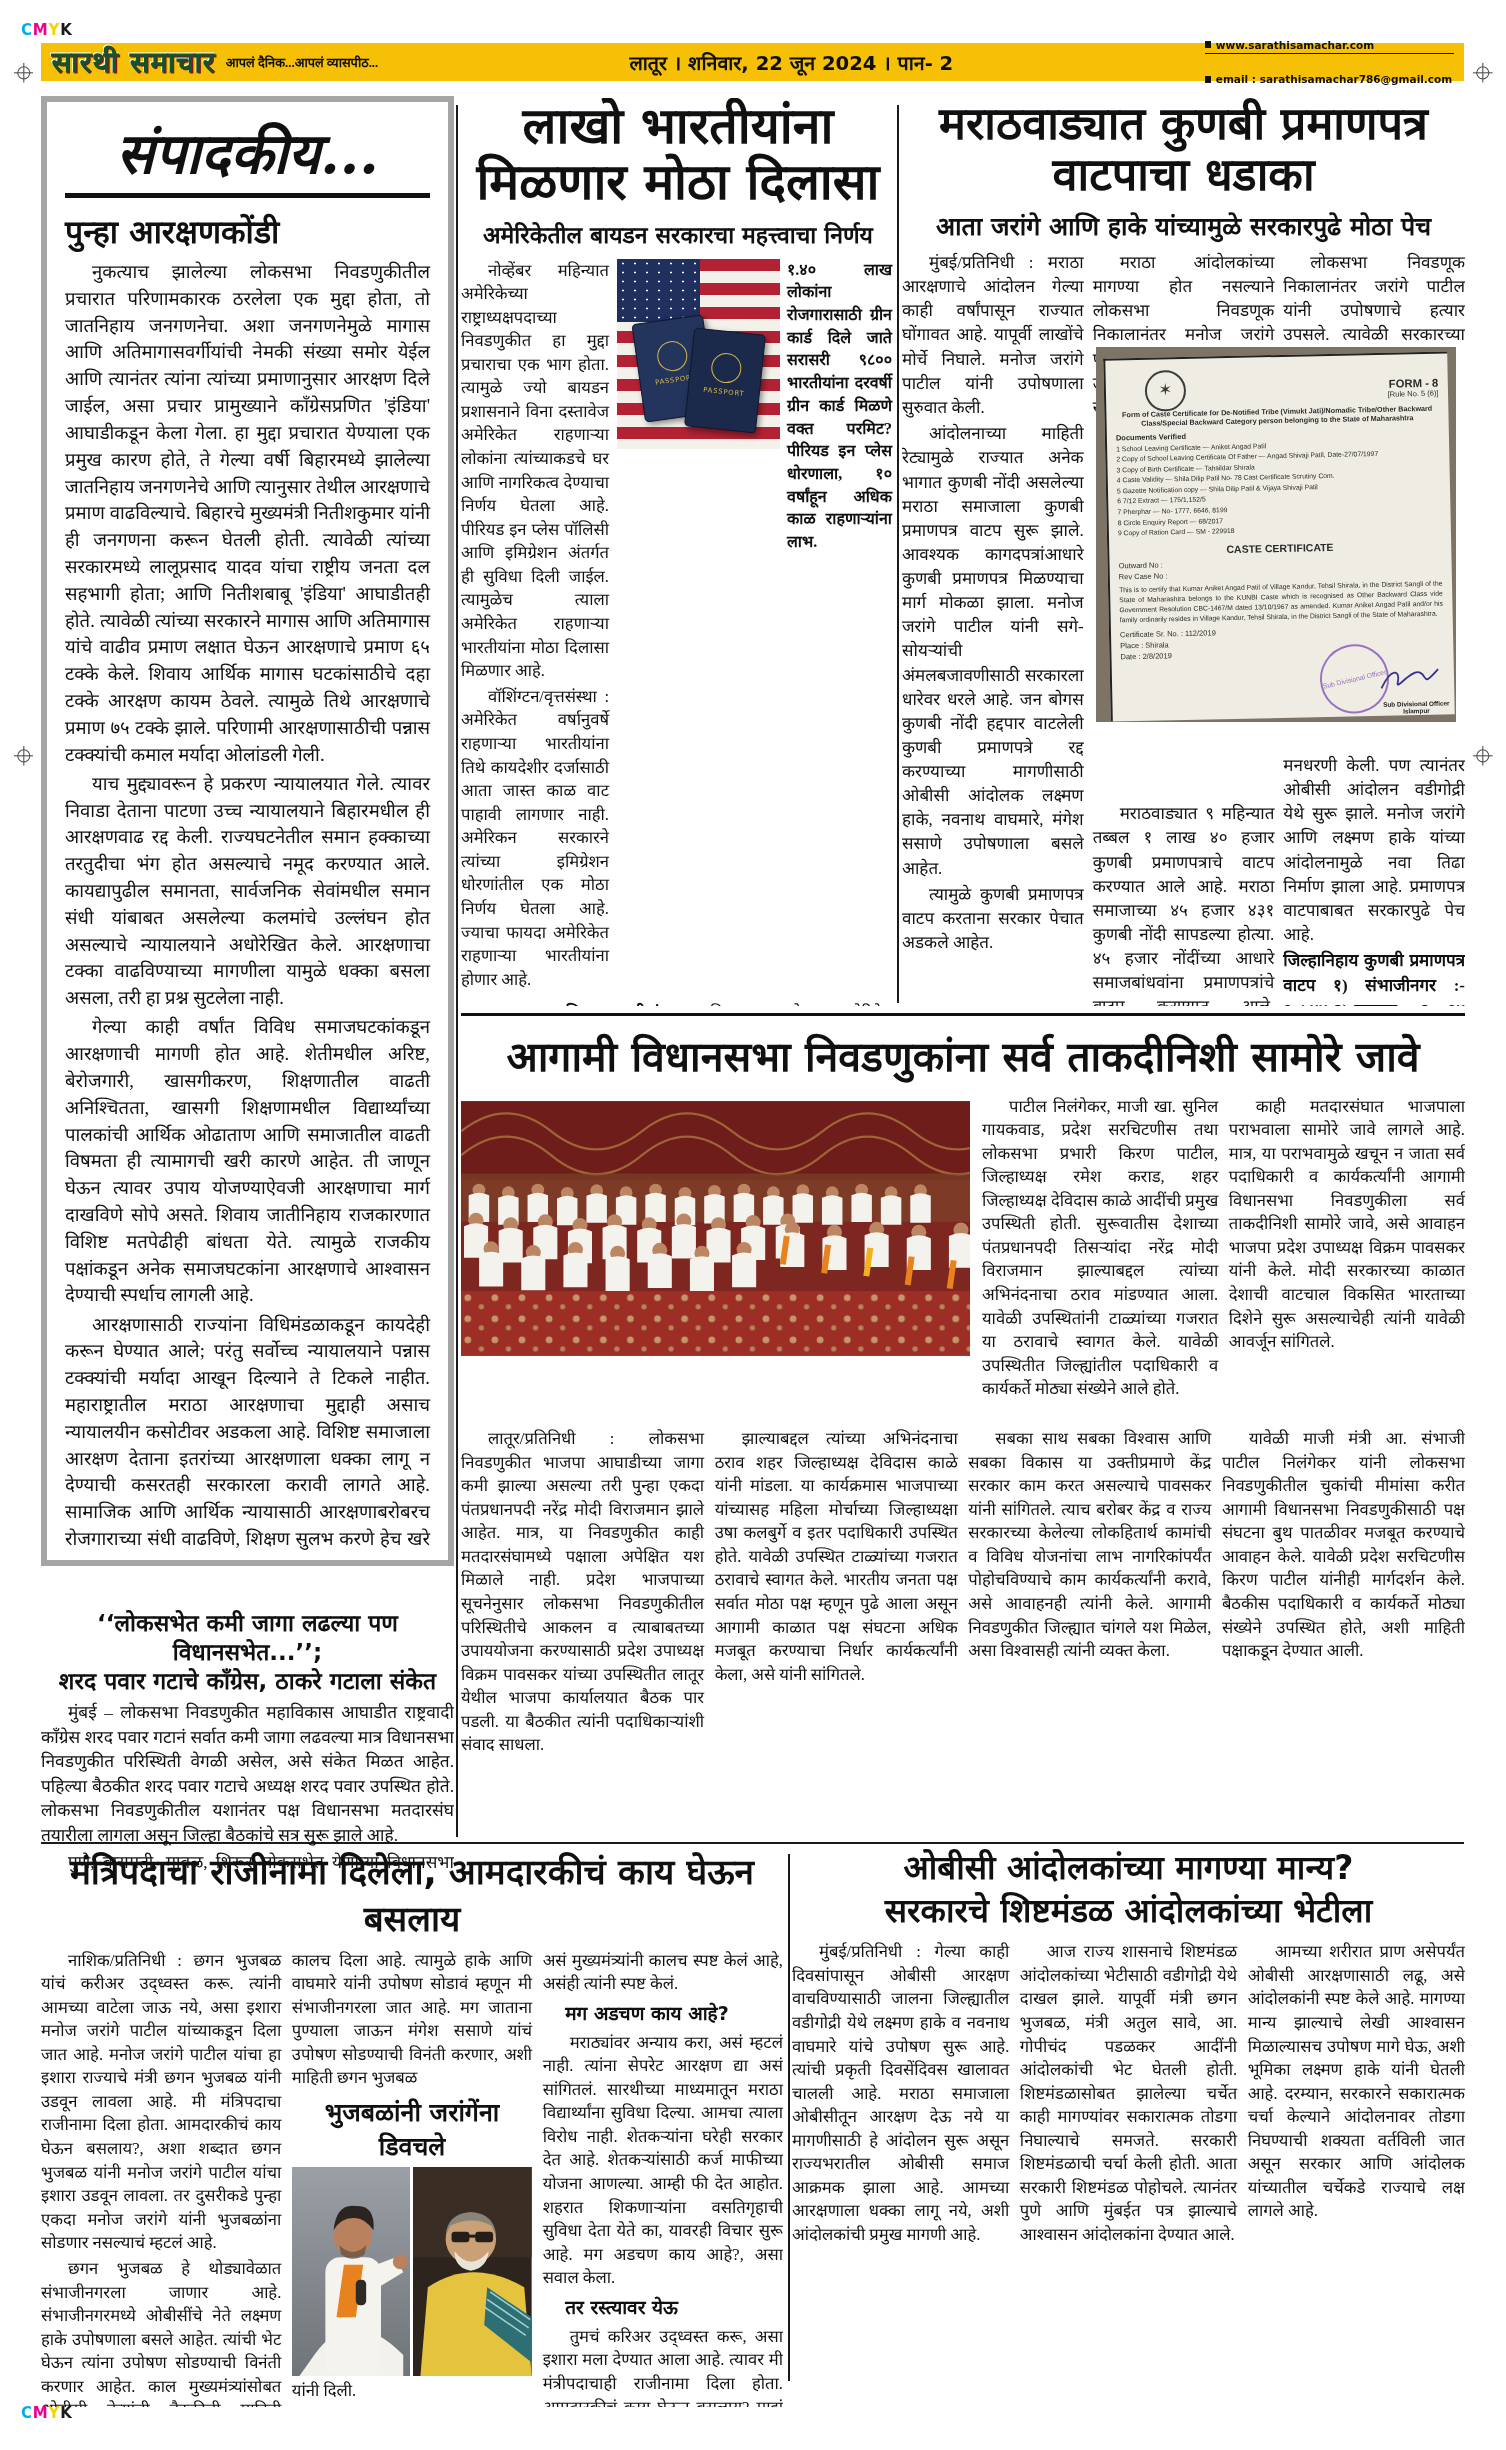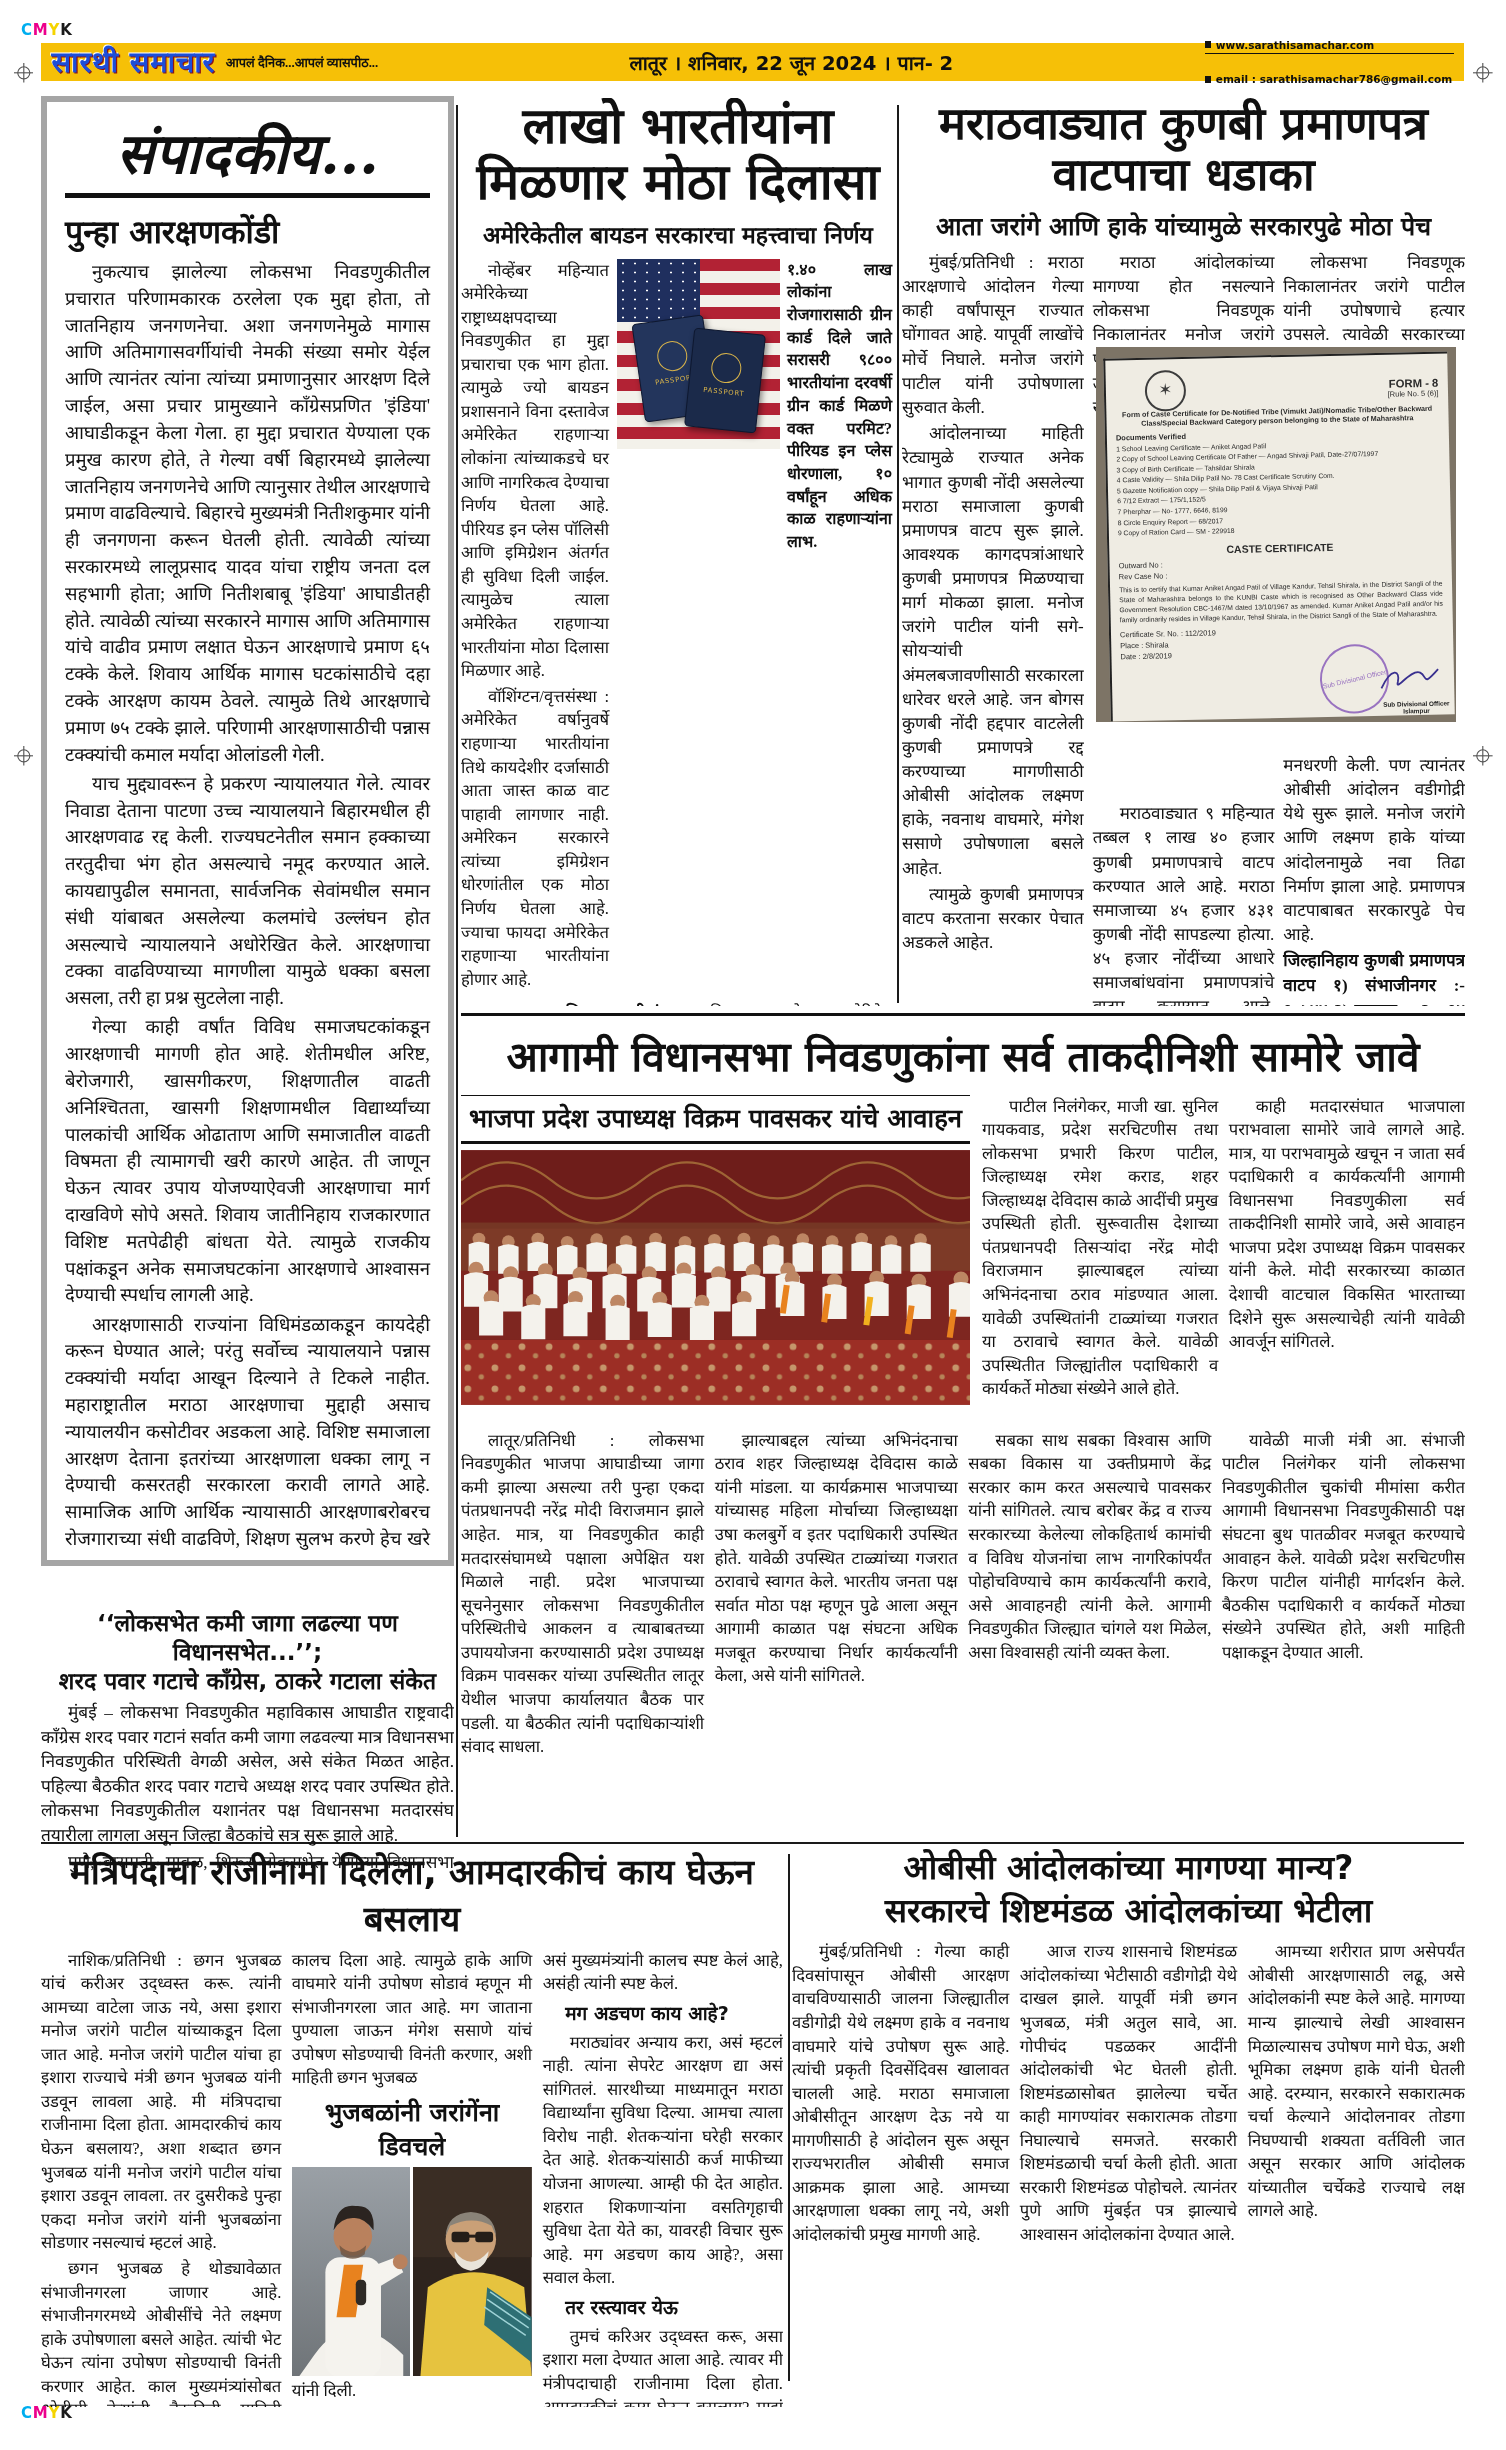--- a/index.html
+++ b/index.html
@@ -15,21 +15,21 @@
   .cmyk span:nth-child(3){color:#f5d400}.cmyk span:nth-child(4){color:#1a1a1a}
   .regmark { position:absolute; width:19.6px; height:19.6px; }
   .regmark svg { display:block; }
   
   .masthead {
     position:absolute; left:41px; top:43px; width:1423px; height:38px;
     background:#f6c007; display:flex; align-items:center; padding:0 10.5px;
   }
   .mast-title {
     font-family:"DejaVu Serif", serif; font-weight:bold; font-size:29px; line-height:1;
-    color:#1d4ed8; text-shadow:1.1px 1.1px 0 #8d1313, -0.8px -0.8px 0 #fff;
+    color:#14532d; text-shadow:1.1px 1.1px 0 #8d1313, -0.8px -0.8px 0 #fff;
     letter-spacing:0.8px; white-space:nowrap;
   }
   .mast-tagline { font-weight:bold; font-size:12.8px; margin-left:10.5px; white-space:nowrap; }
   .mast-date { flex:1; text-align:center; font-family:"DejaVu Sans", sans-serif; font-weight:bold; font-size:19.6px; white-space:nowrap; }
   .mast-contact { width:249px; font-family:"DejaVu Sans", sans-serif; font-weight:bold; font-size:10.5px; line-height:1.35; }
   .mast-contact .row { display:flex; align-items:center; gap:4.5px; white-space:nowrap; }
   .mast-contact .row + .row { border-top:1.5px solid #111; padding-top:18px; margin-top:1.5px; }
   .sq { display:inline-block; width:6.8px; height:6.8px; background:#111; flex:0 0 auto; }
   
   .p { font-size:17.3px; line-height:1.42; text-align:justify; text-indent:27px; margin-bottom:2.3px; }
@@ -309,21 +309,20 @@
           <div class="officer"><span>Sub Divisional Officer</span><br><span>Islampur</span></div>
         </div>
       </div>
     </div>
   </div>
 
   <div class="assembly">
     <h1>आगामी विधानसभा निवडणुकांना सर्व ताकदीनिशी सामोरे जावे</h1>
     <div class="assembly-main">
       <div class="assembly-left">
-        <div class="subbox">भाजपा प्रदेश उपाध्यक्ष विक्रम पावसकर यांचे आवाहन</div>
         <div class="groupphoto">
           <svg width="509" height="255" viewBox="0 0 676 338">
             <rect width="676" height="338" fill="#7e2620"></rect>
             <rect width="676" height="104" fill="#6e1d1a"></rect>
             <g stroke="#b98c44" stroke-width="3" fill="none" opacity="0.65">
               <path d="M0 72 Q60 22 120 72 T240 72 T360 72 T480 72 T600 72 T720 72"></path>
               <path d="M0 40 Q60 -8 120 40 T240 40 T360 40 T480 40 T600 40 T720 40"></path>
             </g>
             <rect x="0" y="96" width="676" height="64" fill="#7c4a2e" opacity="0.55"></rect>
             <defs>

